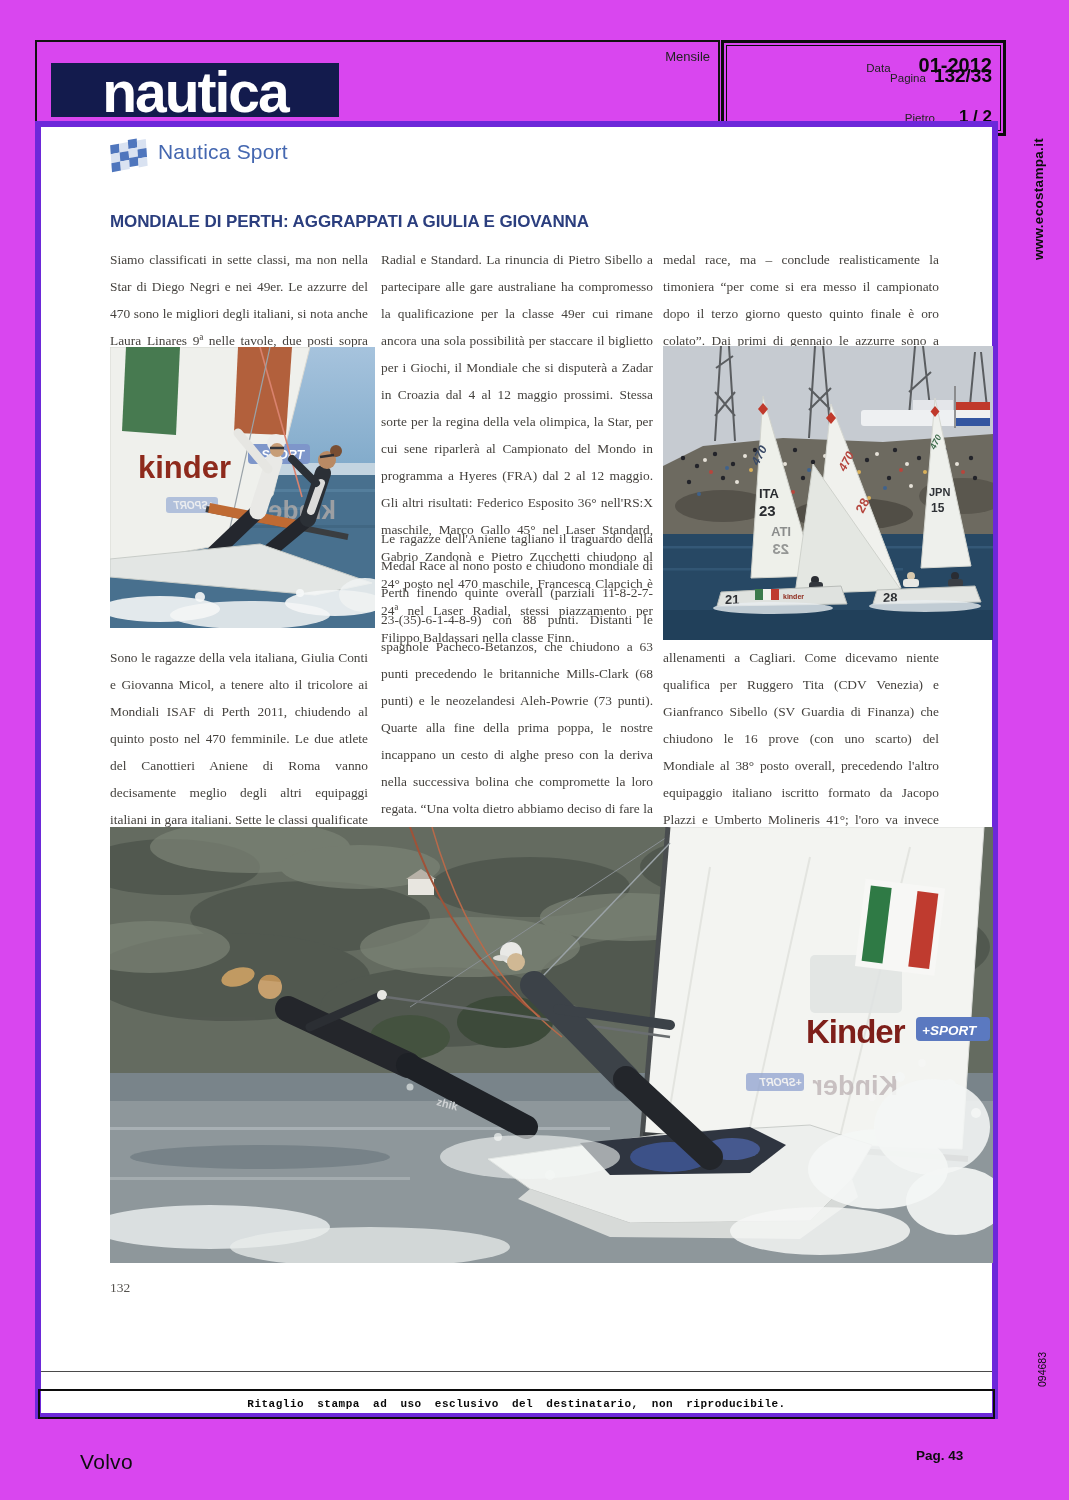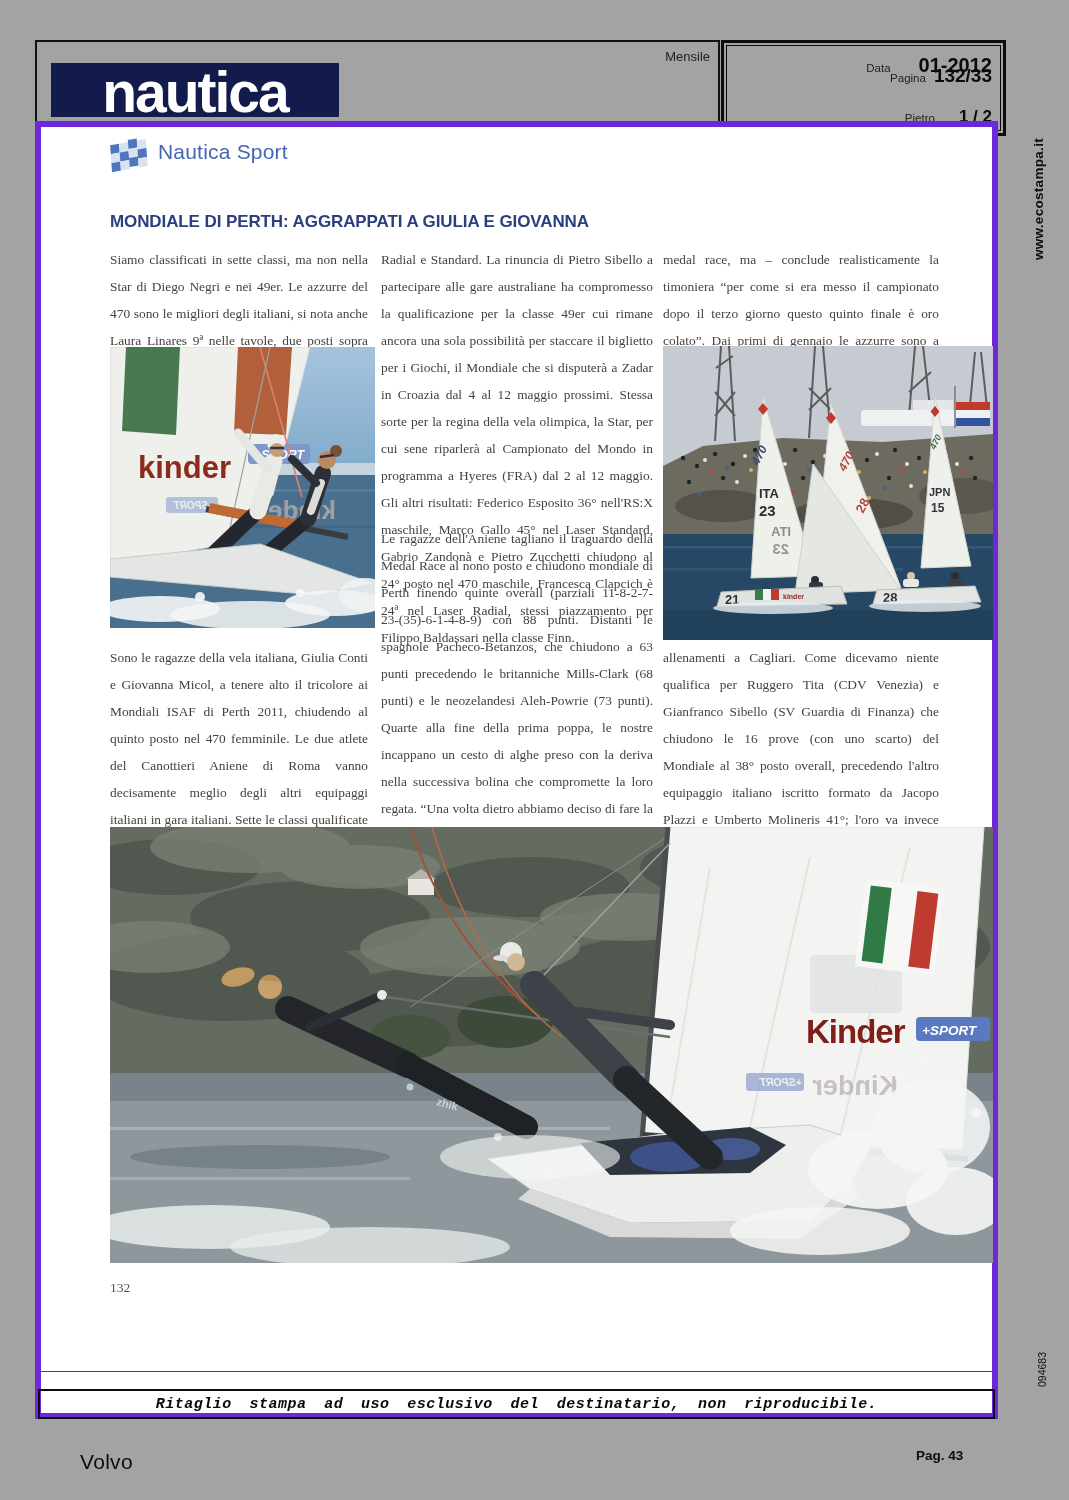--- a/index.html
+++ b/index.html
@@ -1,16 +1,16 @@
 <!DOCTYPE html>
 <html><head>
 <meta charset="utf-8">
 <style>
   html,body{margin:0;padding:0;background:#ffffff;}
-  .page{position:relative;width:1069px;height:1500px;background:#a3a3a3;overflow:hidden;
+  .page{position:relative;width:1069px;height:1500px;background:#d946ef;overflow:hidden;
         font-family:"Liberation Sans",sans-serif;color:#111;}
   .abs{position:absolute;}
 
   
   .masthead-box{left:35px;top:40px;width:681px;height:90px;border:2px solid #121212;}
   .logo-block{left:14px;top:21px;width:288px;height:54px;background:#131b4d;}
   .logo-block span{display:block;color:#ffffff;font-weight:bold;font-size:57px;line-height:58px;
                    letter-spacing:-2px;text-align:center;font-family:"Liberation Sans",sans-serif;}
   .frequency{right:8px;top:7px;font-size:13px;color:#222;}
   .idbox{left:721px;top:40px;width:279px;height:90px;border:3px solid #0c0c0c;}
@@ -38,22 +38,22 @@
   .col1{left:69px;width:258px;}
   .col2{left:340px;width:272px;}
   .col3{left:622px;width:276px;}
 
   .photo{display:block;}
   .pagenum{left:69px;top:1153px;font-family:"Liberation Serif",serif;font-size:13.5px;color:#55524e;}
 
   .bottom-rule{left:0;right:0;top:1244px;height:1px;background:#4a4a4a;}
   .strip{left:-3px;right:-3px;top:1262px;height:26px;border:2px solid #0c0c0c;
          display:flex;align-items:center;justify-content:center;}
-  .strip span{font-family:"Liberation Mono",monospace;font-weight:bold;font-size:15px;
-              word-spacing:.55em;letter-spacing:.5px;color:#0a0a0a;font-style:italic;}
+  .strip span{font-family:"Liberation Mono",monospace;font-weight:bold;font-size:11px;
+              word-spacing:.55em;letter-spacing:.5px;color:#0a0a0a;}
 
   
   .brand{left:80px;top:1450px;font-size:21px;color:#0d0d0d;letter-spacing:.3px;}
   .page-ref{left:916px;top:1448px;font-size:13.5px;font-weight:bold;color:#0d0d0d;}
 
   svg text{font-family:"Liberation Sans",sans-serif;}
 </style>
 </head>
 <body>
 

